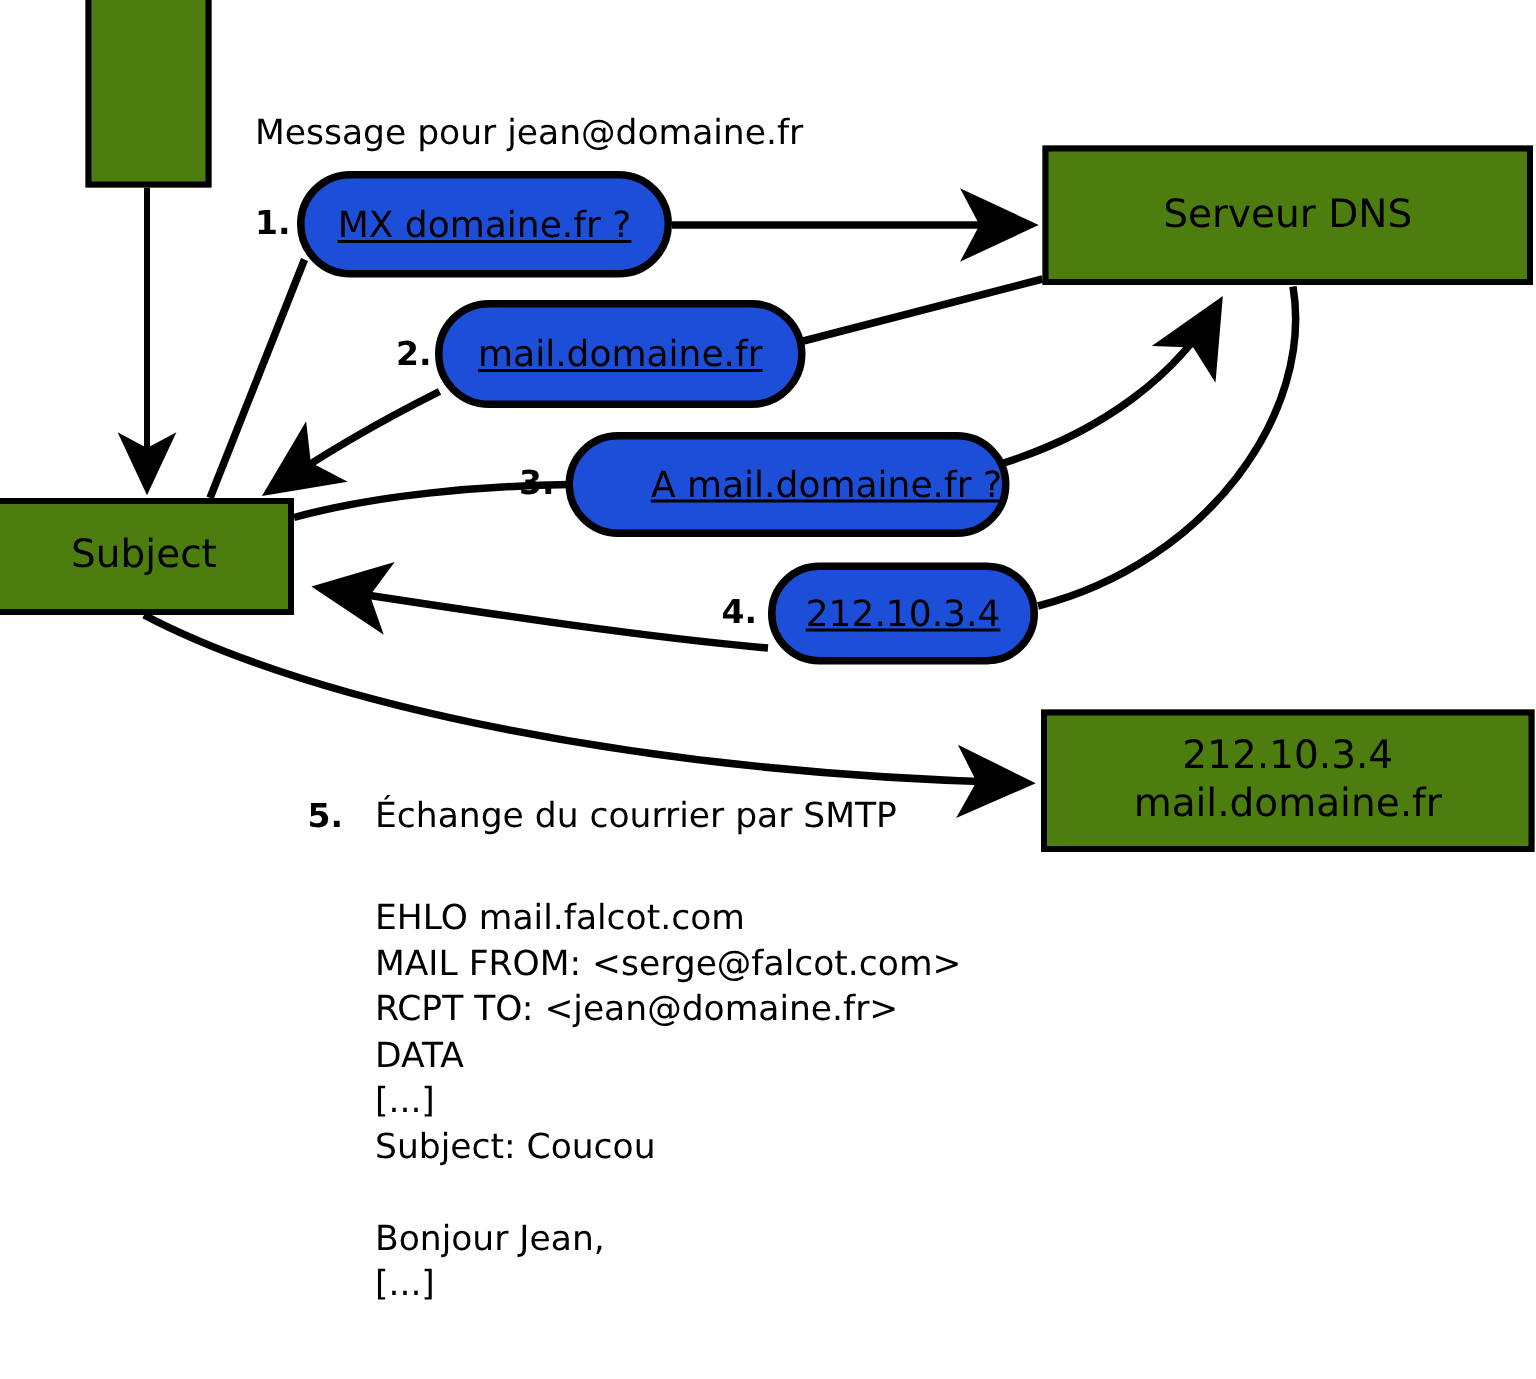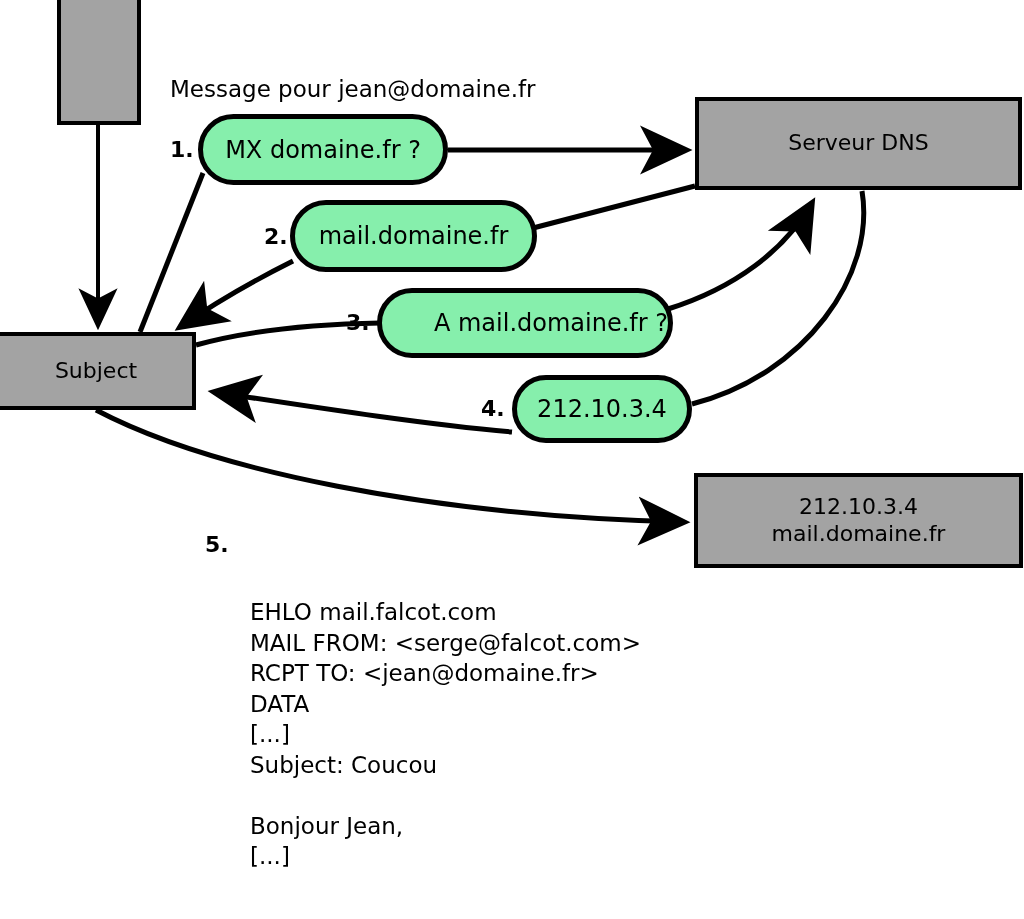--- a/index.html
+++ b/index.html
@@ -21,43 +21,44 @@
     position: absolute;
     left: 0;
     top: 0;
     width: 1024px;
     height: 919px;
   }
   .box {
     position: absolute;
     box-sizing: border-box;
     border: 4px solid #000000;
-    background: #a3a3a3;
+    background: #4d7c0f;
     display: flex;
     align-items: center;
     justify-content: center;
     text-align: center;
-    font-size: 22px;
+    font-size: 26px;
     color: #000000;
     line-height: 1.22;
     z-index: 3;
   }
   .bubble {
     position: absolute;
     box-sizing: border-box;
     border: 5px solid #000000;
-    background: #86efac;
+    background: #1d4ed8;
     border-radius: 999px;
     display: flex;
     align-items: center;
     justify-content: center;
     font-size: 24px;
     color: #000000;
     white-space: nowrap;
     z-index: 4;
+    text-decoration: underline;
   }
   .steplabel {
     position: absolute;
     font-size: 22px;
     font-weight: bold;
     color: #000000;
     z-index: 5;
     white-space: nowrap;
   }
   .plain {
@@ -142,20 +143,21 @@
   <div class="steplabel" style="left:346px; top:310px;">3.</div>
 
   <div class="bubble" style="left:512px; top:375px; width:180px; height:68px;">
     <span>212.10.3.4</span>
   </div>
   <div class="steplabel" style="left:481px; top:396px;">4.</div>
 
   <div class="plain" style="left:170px; top:44px;margin-top:32px;">Message pour jean@domaine.fr</div>
 
   <div class="steplabel" style="left:205px; top:532px;">5.</div>
+  <div class="plain" style="left:250px; top:531px;">Échange du courrier par SMTP</div>
 
   <div class="smtp-block" style="left:250px; top:597px;">EHLO mail.falcot.com
 MAIL FROM: &lt;serge@falcot.com&gt;
 RCPT TO: &lt;jean@domaine.fr&gt;
 DATA
 [...]
 Subject: Coucou
 
 Bonjour Jean,
 [...]

